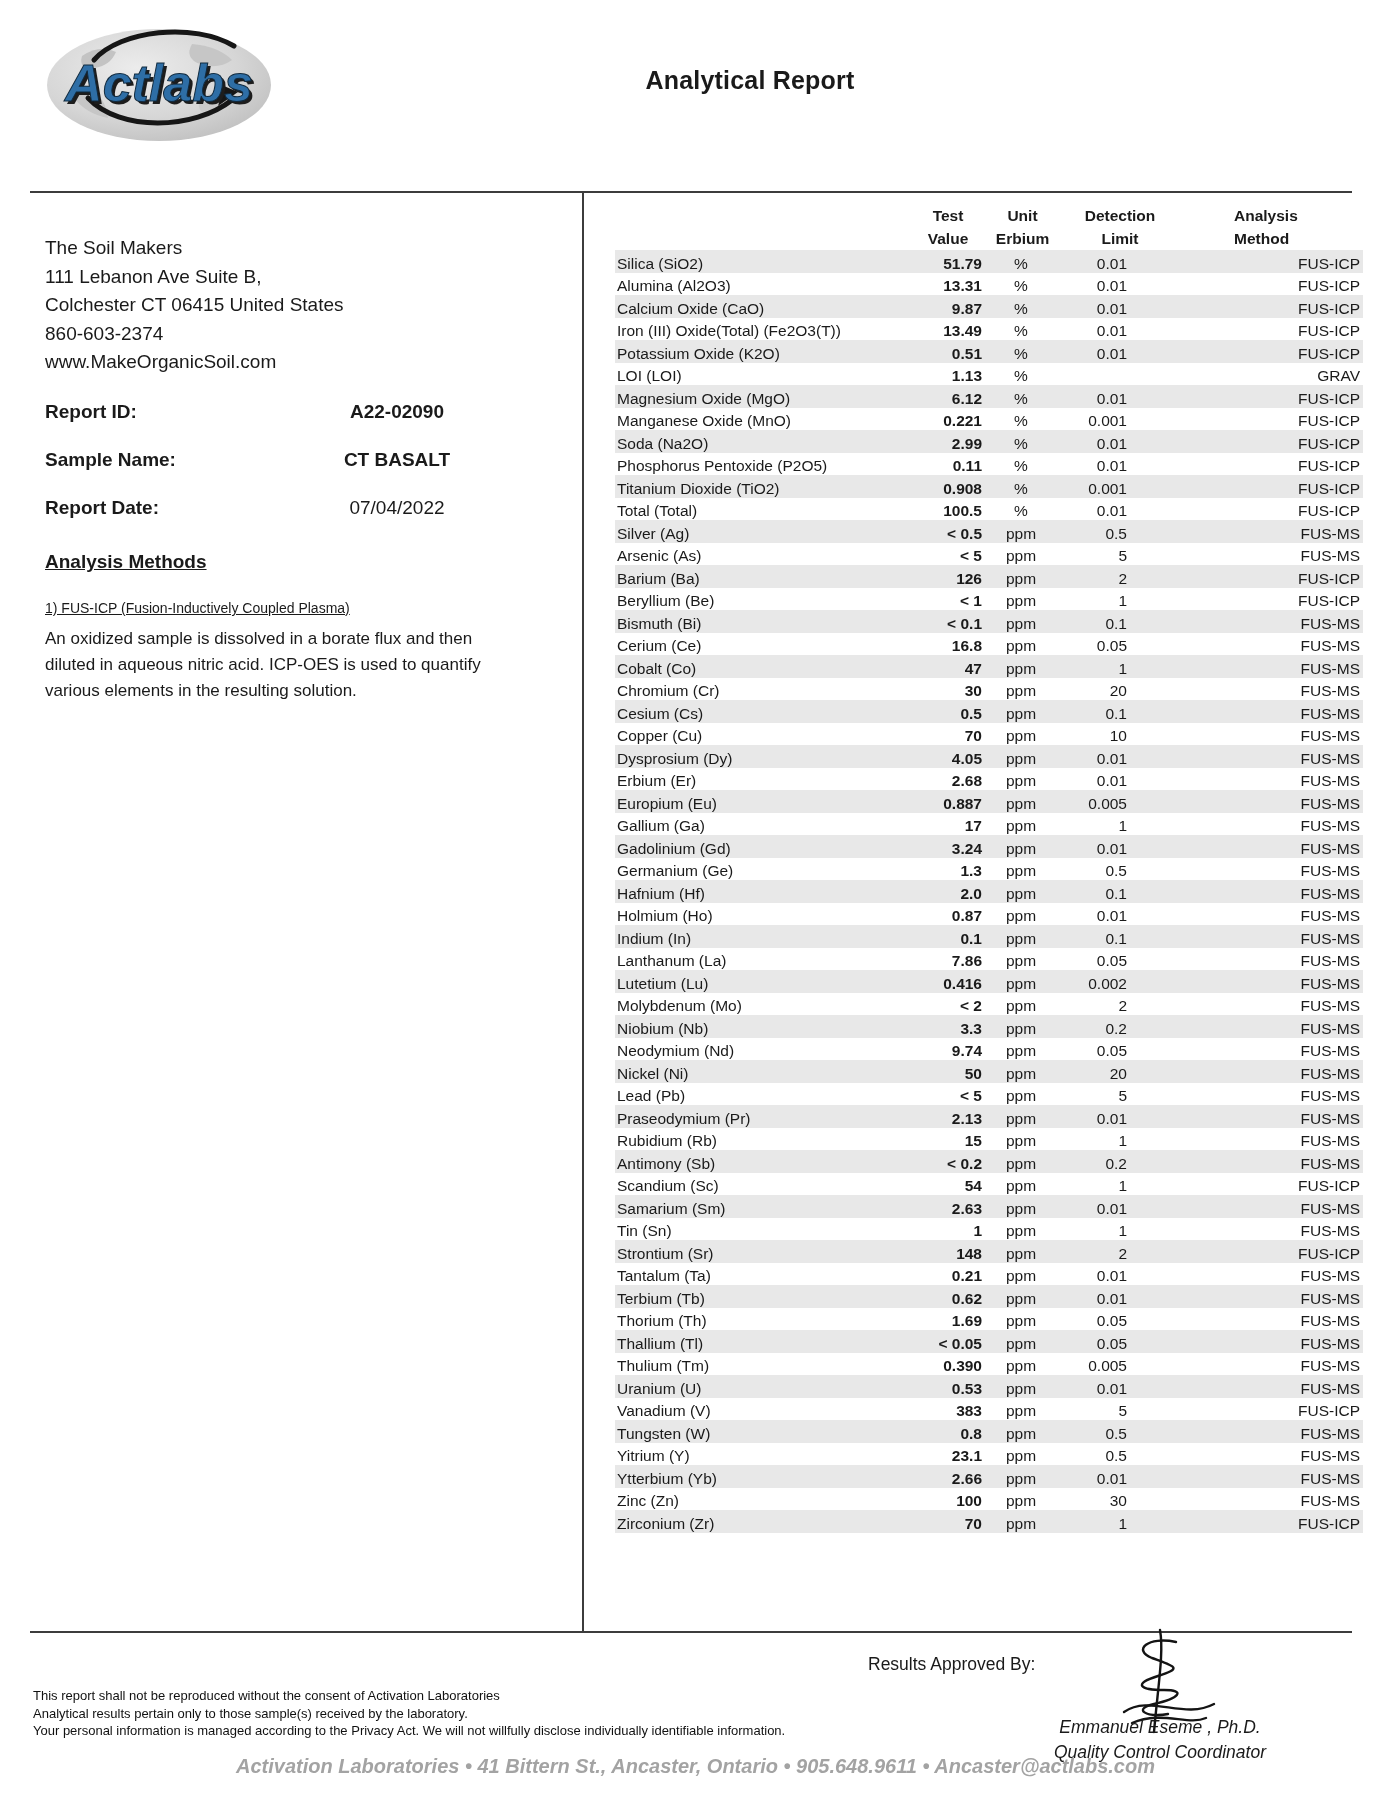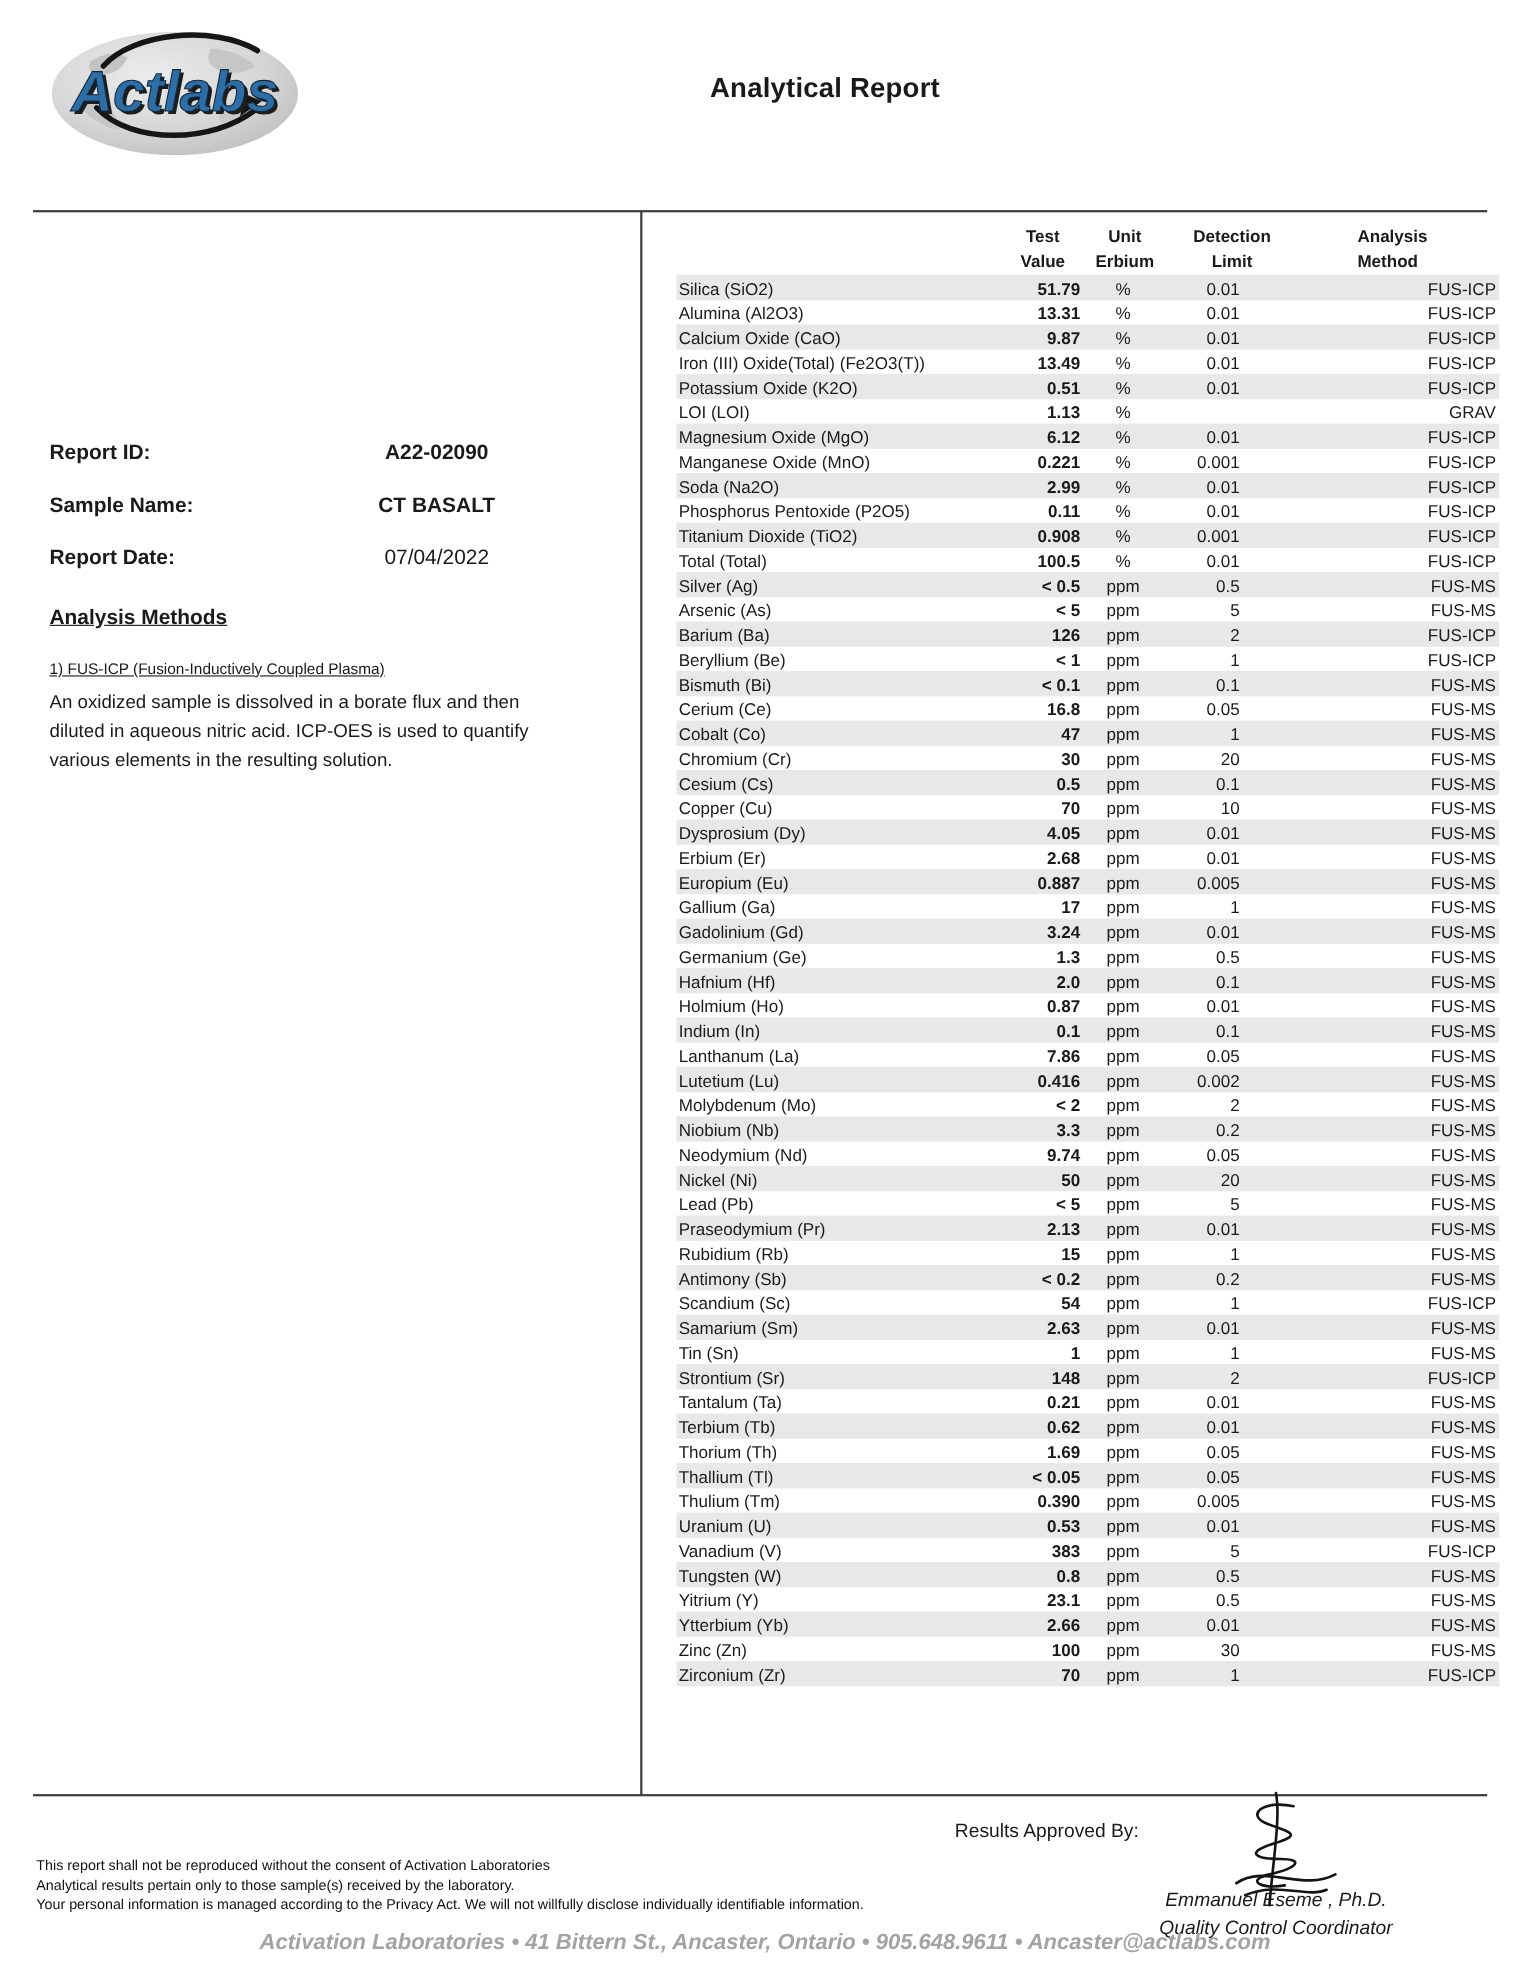--- a/index.html
+++ b/index.html
@@ -85,20 +85,27 @@
       <text x="117" y="75" text-anchor="middle" font-family="Liberation Sans, sans-serif" font-size="52" font-weight="bold" font-style="italic" fill="#2e6ea6" stroke="#10293d" stroke-width="1">Actlabs</text>
     </svg>
   </div>
 
   <div class="report-title">Analytical Report</div>
 
   <div class="hline top"></div>
   <div class="vline"></div>
   <div class="hline bottom"></div>
 
+  <div class="client-block">
+    <div>The Soil Makers</div>
+    <div>111 Lebanon Ave Suite B,</div>
+    <div>Colchester CT 06415 United States</div>
+    <div>860-603-2374</div>
+    <div>www.MakeOrganicSoil.com</div>
+  </div>
 
   <div class="meta-row meta-id">
     <span>Report ID:</span>
     <span class="meta-value">A22-02090</span>
   </div>
   <div class="meta-row meta-name">
     <span>Sample Name:</span>
     <span class="meta-value">CT BASALT</span>
   </div>
   <div class="meta-row meta-date">

